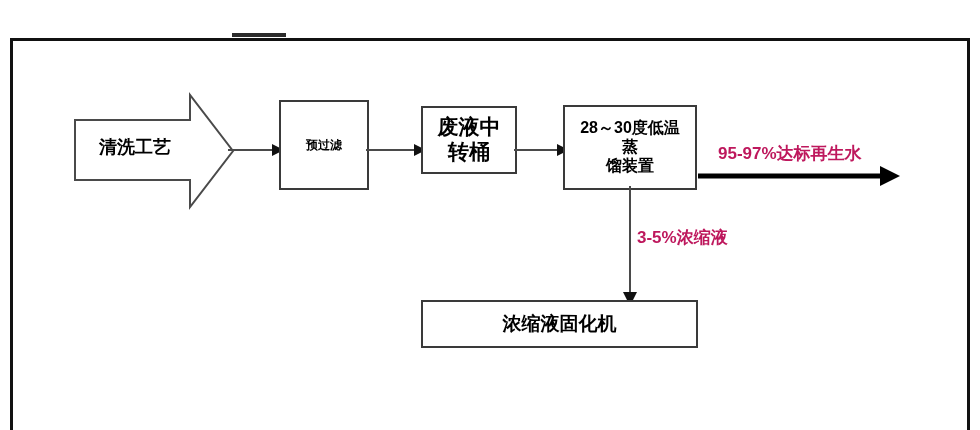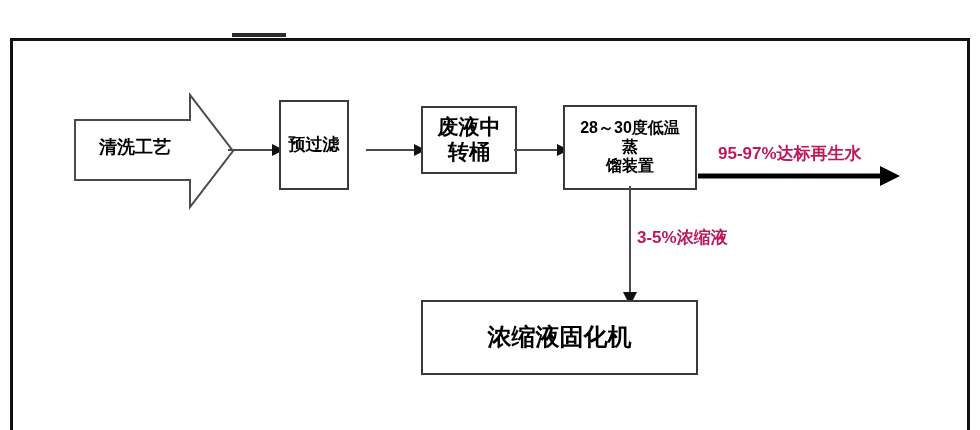--- a/index.html
+++ b/index.html
@@ -47,36 +47,36 @@
     background: #ffffff;
     display: flex;
     align-items: center;
     justify-content: center;
     text-align: center;
     color: #000000;
     font-weight: 700;
     line-height: 1.18;
   }
   #box-prefilter {
-    left: 279px; top: 70px; width: 70px; height: 90px;
-    font-size: 17px;
+    left: 279px; top: 70px; width: 90px; height: 90px;
+    font-size: 12px;
     font-family: Liberation Serif, serif;
   }
   #box-tank {
     left: 421px; top: 76px; width: 96px; height: 68px;
     font-size: 21px;
   }
   #box-distill {
     left: 563px; top: 75px; width: 134px; height: 85px;
     font-size: 16px;
     padding: 0 12px;
   }
   #box-solidifier {
-    left: 421px; top: 270px; width: 277px; height: 75px;
-    font-size: 24px;
+    left: 421px; top: 270px; width: 277px; height: 48px;
+    font-size: 19px;
   }
   .box-label { display: block; white-space: pre-line; }
 
   
   #block-arrow {
     position: absolute;
     left: 72px;
     top: 62px;
     width: 164px;
     height: 118px;

